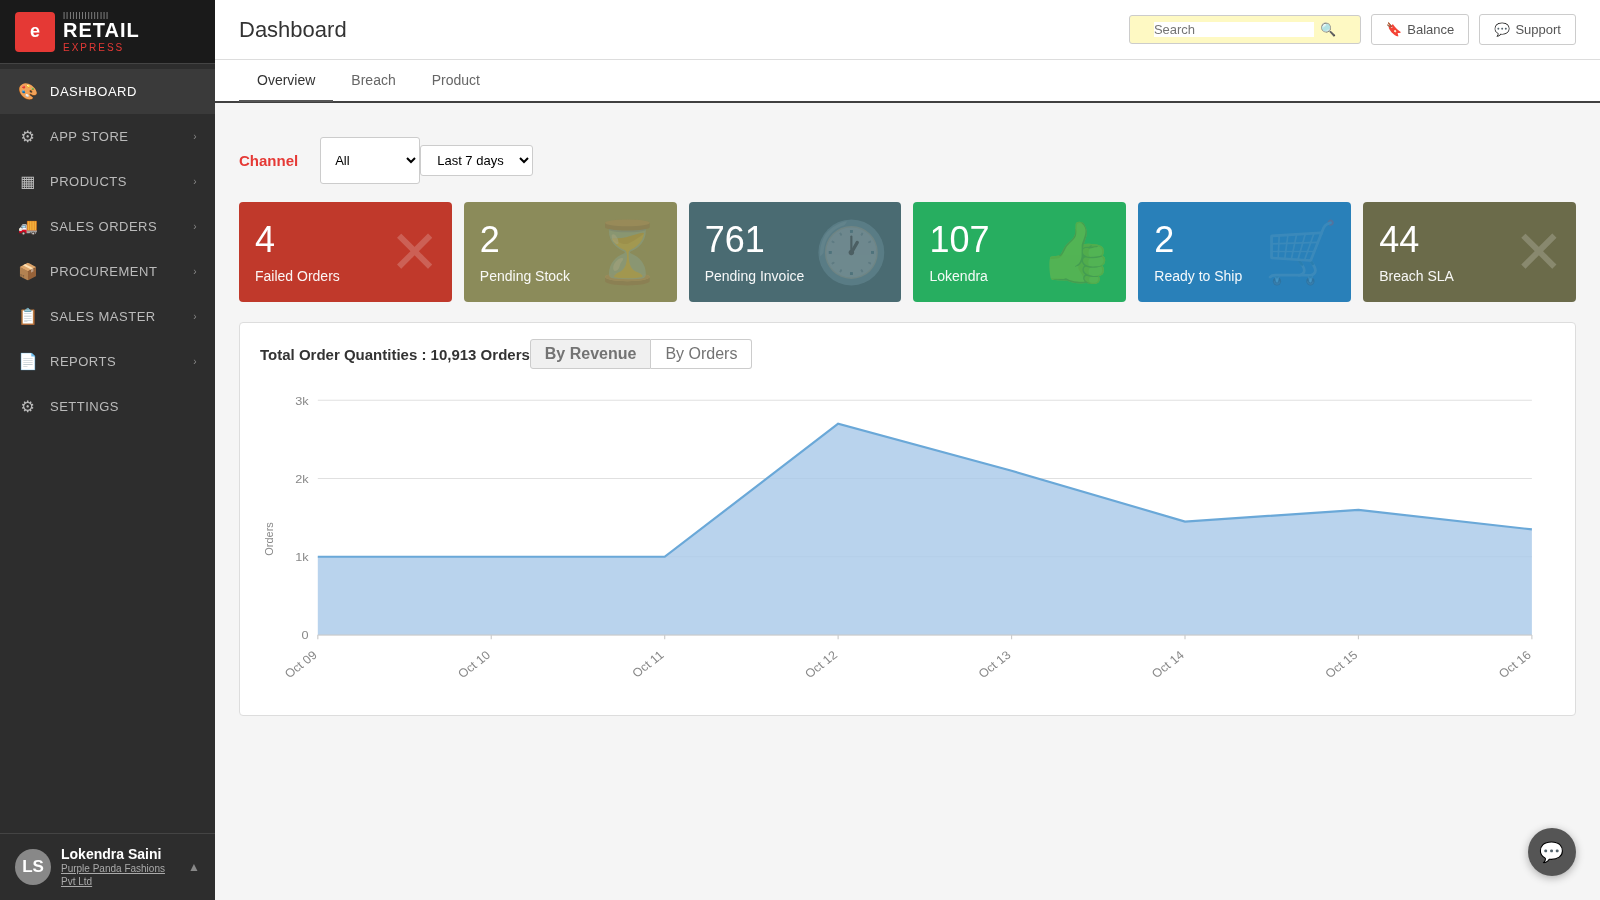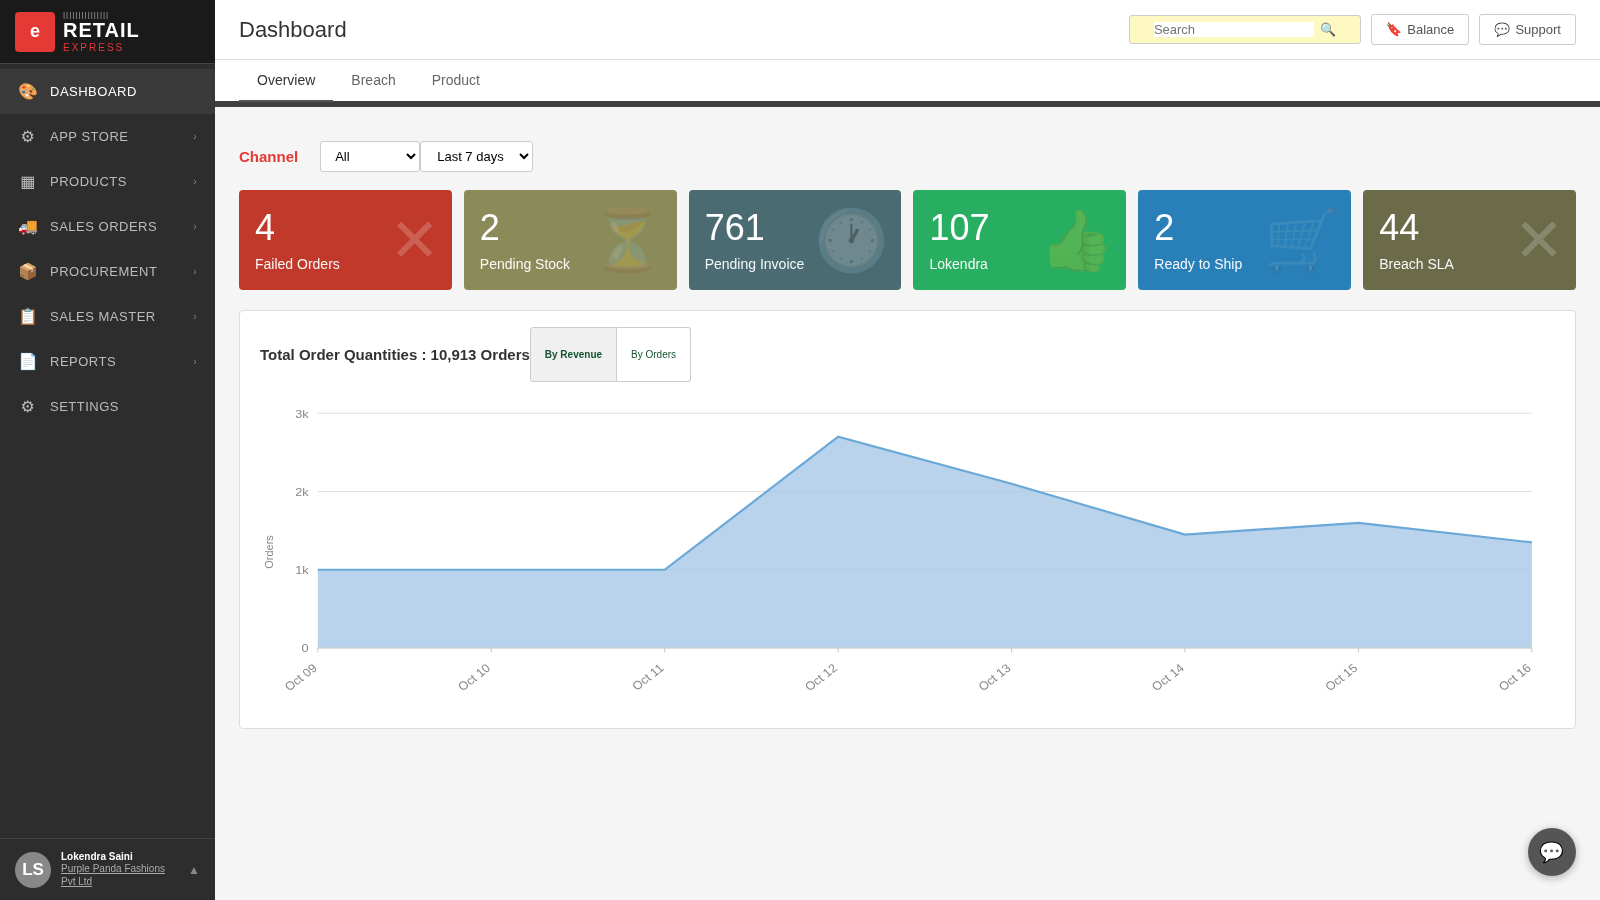--- a/index.html
+++ b/index.html
@@ -56,21 +56,21 @@
       border-top: 1px solid #444;
       display: flex; align-items: center; gap: 10px;
     }
     .user-avatar {
       width: 36px; height: 36px; border-radius: 50%;
       background: #888; overflow: hidden; flex-shrink: 0;
       display: flex; align-items: center; justify-content: center;
       font-size: 17px; color: white; font-weight: bold;
     }
     .user-info { flex: 1; }
-    .user-name { color: white; font-size: 10px; font-weight: 600; }
+    .user-name { color: white; font-size: 14px; font-weight: 600; }
     .user-company { color: #aaa; font-size: 10px; line-height: 1.3; text-decoration: underline; }
     .user-toggle { color: #888; font-size: 12px; cursor: pointer; }
 
     
     .main { flex: 1; display: flex; flex-direction: column; background: #f5f5f5; overflow: hidden; }
 
     
     .header {
       background: white;
       padding: 14px 24px;
@@ -94,40 +94,40 @@
       padding: 7px 14px; border: 1px solid #ccc; border-radius: 3px;
       background: white; cursor: pointer; font-size: 13px; color: #555;
       display: flex; align-items: center; gap: 5px;
     }
 
     
     .content { flex: 1; padding: 20px 24px; overflow-y: auto; }
 
     
     .tabs {
-      display: flex; gap: 0; border-bottom: 6px solid #404040;
+      display: flex; gap: 0; border-bottom: 2px solid #404040;
       margin-bottom: 18px; background: white;
       margin-left: -24px; margin-right: -24px; padding-left: 24px;
       margin-top: -20px; padding-top: 0;
     }
     .tab {
       padding: 12px 18px; font-size: 14px; color: #666;
       cursor: pointer; border-bottom: 2px solid transparent;
       margin-bottom: -1px;
     }
     .tab.active { color: #333; border-bottom-color: #555; font-weight: 500; }
 
     
     .filter-row {
       display: flex; align-items: center; justify-content: flex-start;
       margin-bottom: 18px; padding-top: 16px;
     }
     .channel-label { color: #e53935; font-weight: 600; font-size: 15px; margin-right: 12px; }
     .channel-select {
-      border: 1px solid #ccc; border-radius: 3px; padding: 6px 10px;
+      border: 1px solid #ccc; border-radius: 3px; padding: 14px 10px;
       font-size: 13px; background: white; cursor: pointer; min-width: 100px;
     }
     .date-filter {
       border: 1px solid #ccc; border-radius: 3px; padding: 6px 12px;
       font-size: 13px; background: white; cursor: pointer;
     }
 
     
     .cards-row { display: flex; gap: 12px; margin-bottom: 20px; }
     .card {
@@ -151,22 +151,22 @@
     
     .chart-container {
       background: white; border: 1px solid #ddd; border-radius: 4px; padding: 16px 20px;
     }
     .chart-header {
       display: flex; align-items: center; justify-content: flex-start; margin-bottom: 10px;
     }
     .chart-title { font-size: 15px; font-weight: 600; color: #333; }
     .chart-btns { display: flex; }
     .chart-btn {
-      padding: 21px 14px; font-size: 10px; border: 1px solid #ccc;
-      background: white; cursor: pointer; color: #14532d;
+      padding: 5px 14px; font-size: 16px; border: 1px solid #ccc;
+      background: white; cursor: pointer; color: #737373;
     }
     .chart-btn:first-child { border-radius: 3px 0 0 3px; }
     .chart-btn:last-child { border-radius: 0 3px 3px 0; border-left: none; }
     .chart-btn.active { background: #f0f0f0; font-weight: 600; }
 
     .chart-wrap { position: relative; width: 100%; height: 320px; }
     svg.chart { width: 100%; height: 100%; }
 
     .y-axis-label {
       position: absolute; left: -8px; top: 50%; transform: translateY(-50%) rotate(-90deg);

